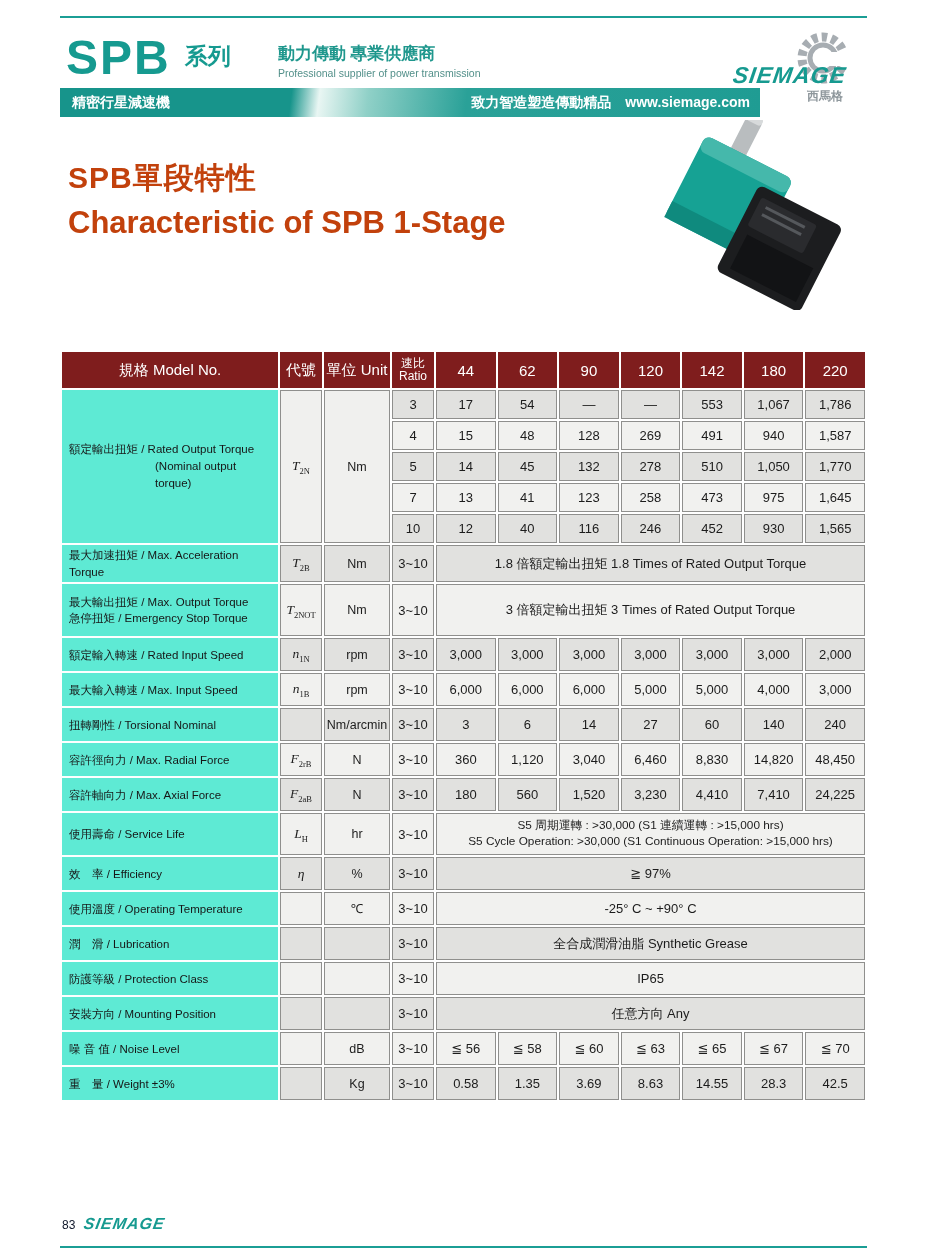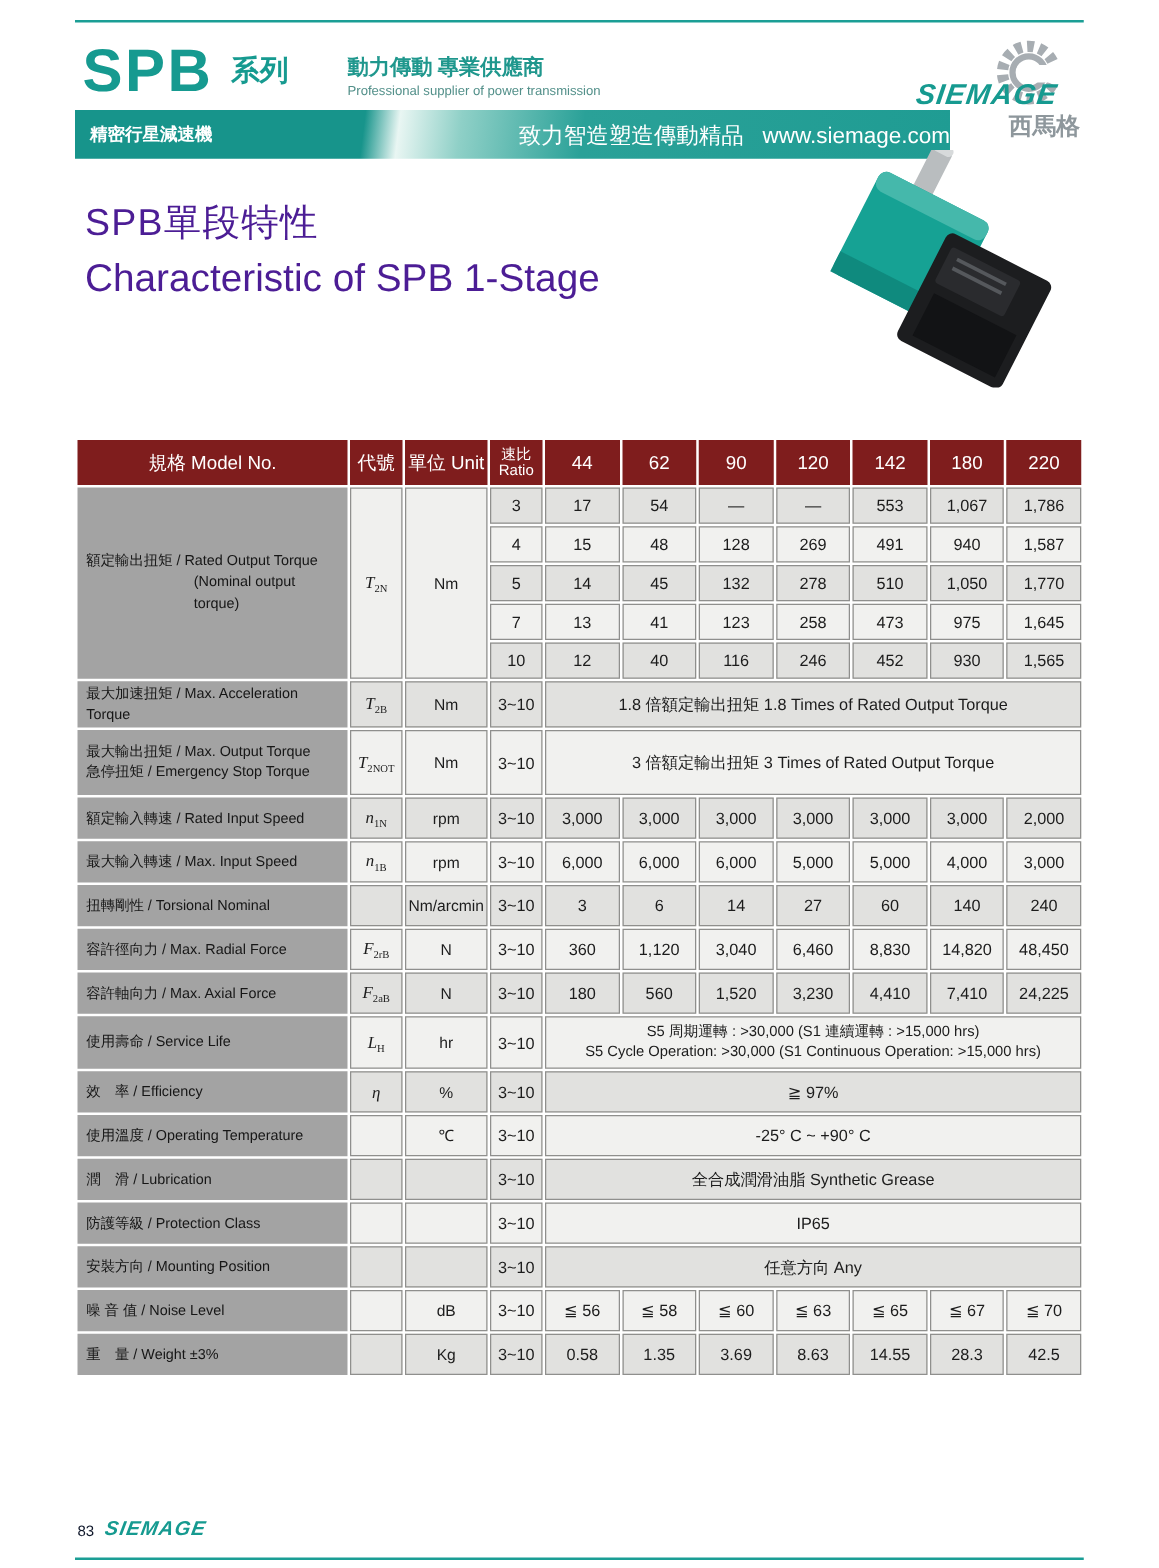--- a/index.html
+++ b/index.html
@@ -9,47 +9,47 @@
   .rule-top{top:16px;}
   .rule-bottom{top:1246px;}
 
   
   .brand-row{position:absolute;left:66px;top:34px;display:flex;align-items:center;}
   .brand{color:#169a90;font-weight:bold;font-size:48px;line-height:1;letter-spacing:2px;}
   .series{color:#169a90;font-weight:bold;font-size:23px;margin-left:14px;margin-bottom:4px;}
   .tagline{position:absolute;left:278px;top:42px;}
   .tagline-zh{color:#1f978d;font-size:17px;font-weight:bold;font-family:"Liberation Serif",serif;}
   .tagline-en{color:#53908a;font-size:10.5px;margin-top:2px;}
-  .band{position:absolute;left:60px;top:88px;width:700px;height:39px;
+  .band{position:absolute;left:60px;top:88px;width:700px;height:29px;
         background:linear-gradient(97deg,#17948b 0%,#17948b 33%,#e9f6f3 37%,#8fd0c7 44%,#2aa198 58%,#1f9c93 100%);
         display:flex;align-items:center;justify-content:space-between;}
   .band-left{color:#fff;font-size:14px;font-weight:bold;padding-left:12px;font-family:"Liberation Serif",serif;}
-  .band-right{color:#fff;font-size:18px;font-weight:normal;white-space:nowrap;}
+  .band-right{color:#fff;font-size:14px;font-weight:bold;padding-right:10px;white-space:nowrap;}
   .band-right .site{font-family:"Liberation Sans",sans-serif;margin-left:10px;}
   .logo{position:absolute;left:733px;top:24px;width:140px;height:90px;}
   .logo svg{position:absolute;right:18px;top:2px;}
   .logo-text{position:absolute;left:0px;top:38px;color:#169a90;font-size:23px;font-weight:bold;
              font-style:italic;letter-spacing:1px;transform:skewX(-8deg);}
-  .logo-zh{position:absolute;left:74px;top:64px;color:#8e979c;font-size:19px;font-weight:bold;
+  .logo-zh{position:absolute;left:74px;top:64px;color:#8e979c;font-size:12px;font-weight:bold;
            font-family:"Liberation Serif",serif;}
 
   
-  .title{position:absolute;left:68px;top:158px;color:#4c1d95;}
+  .title{position:absolute;left:68px;top:158px;color:#c2410c;font-weight:bold;}
   .title-zh{font-size:30px;letter-spacing:1px;}
   .title-en{font-size:31px;margin-top:6px;}
 
   .product{position:absolute;left:645px;top:120px;}
 
   
   .tbl-wrap{position:absolute;left:60px;top:350px;width:807px;}
   table{border-collapse:separate;border-spacing:2px;table-layout:fixed;width:807px;}
   th,td{padding:0;margin:0;vertical-align:middle;text-align:center;overflow:hidden;}
   tr.head th{background:#7f1d1d;color:#fff;font-weight:normal;font-size:15px;height:36px;border:none;}
   tr.head .ratio-h div{line-height:1.05;font-size:12px;}
-  td.lbl{background:#a3a3a3;border:none;text-align:left;padding:2px 7px;font-size:11.5px;color:#161616;line-height:1.45;}
+  td.lbl{background:#5eead4;border:none;text-align:left;padding:2px 7px;font-size:11.5px;color:#161616;line-height:1.45;}
   td.lbl .l2{padding-left:86px;}
   td.v,td.sym,td.unit,td.ratio,td.span{border:1px solid #8f8f8d;font-size:13px;color:#1c1c1c;height:31px;}
   tr.r0 td.v,tr.r0 td.unit,tr.r0 td.ratio,tr.r0 td.span,tr.r0 td.sym{background:#e1e1df;}
   tr.r1 td.v,tr.r1 td.unit,tr.r1 td.ratio,tr.r1 td.span,tr.r1 td.sym{background:#f1f1ef;}
   td.fixed-light{background:#f0f0ee !important;}
   td.sym{font-family:"Liberation Serif",serif;font-style:italic;font-size:13.5px;}
   td.sym sub{font-size:8.5px;font-style:normal;}
   tr.tq td{height:27px;}
   tr.tall td{height:48px;}
   tr.life td{height:38px;}

